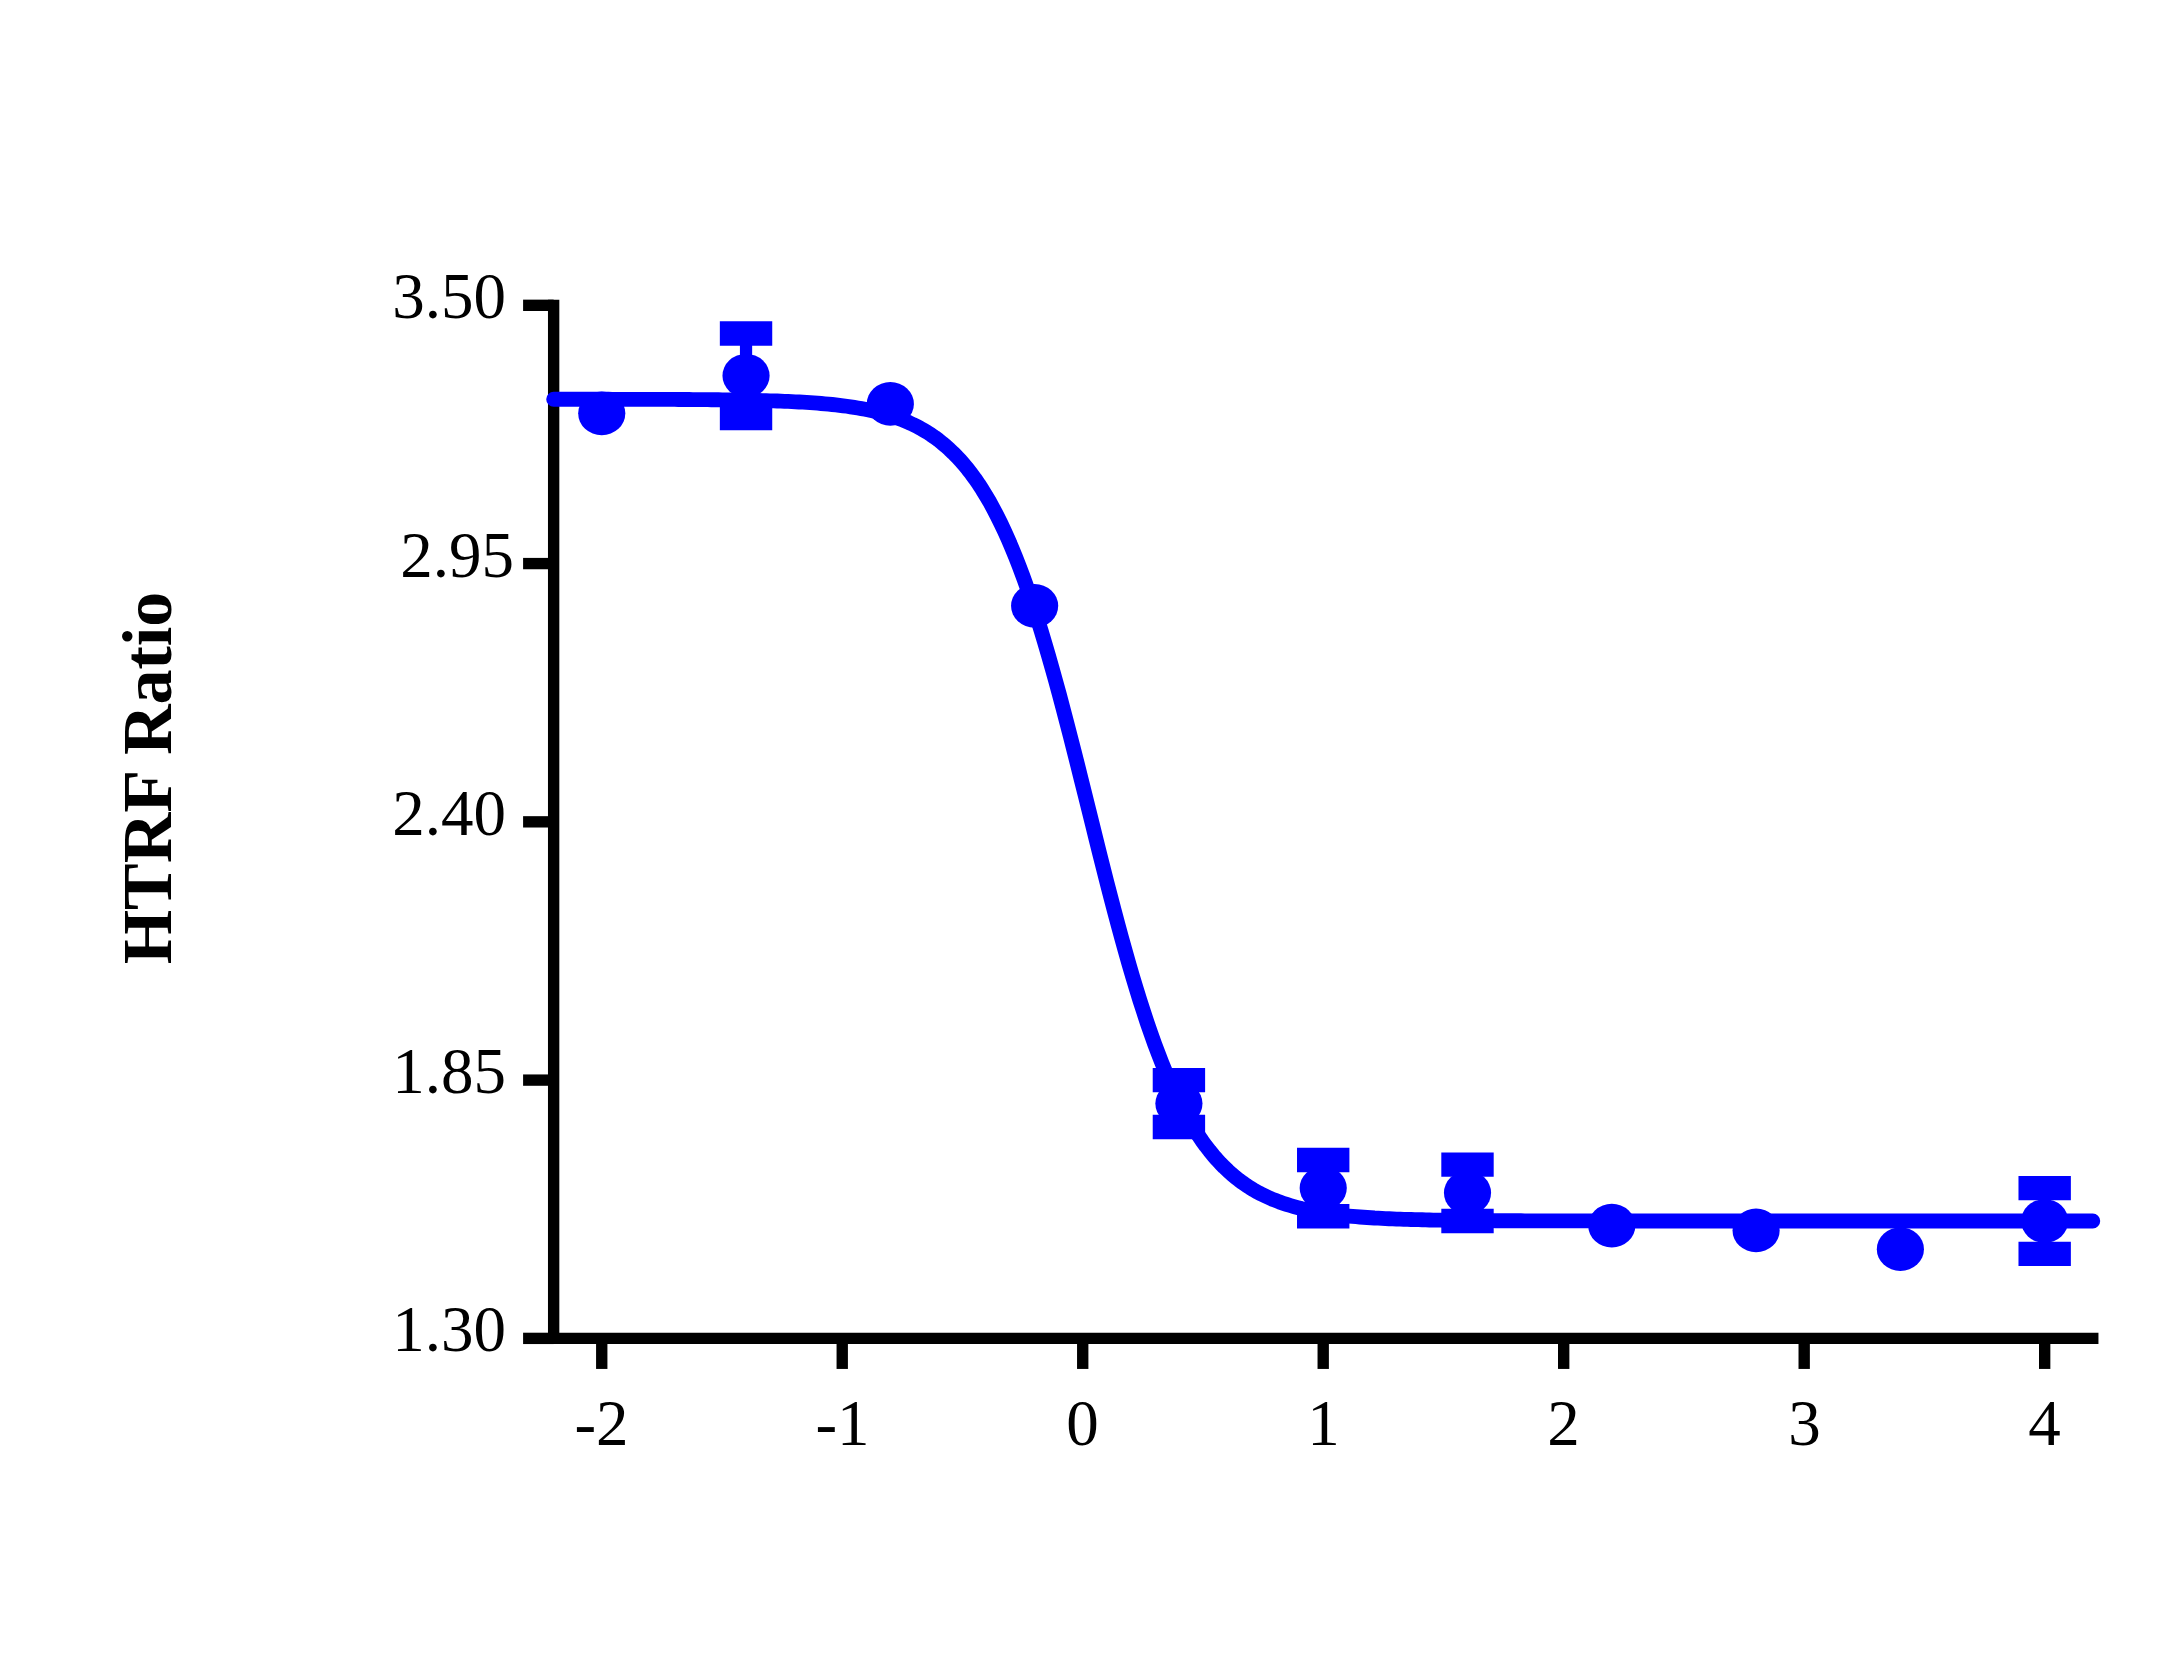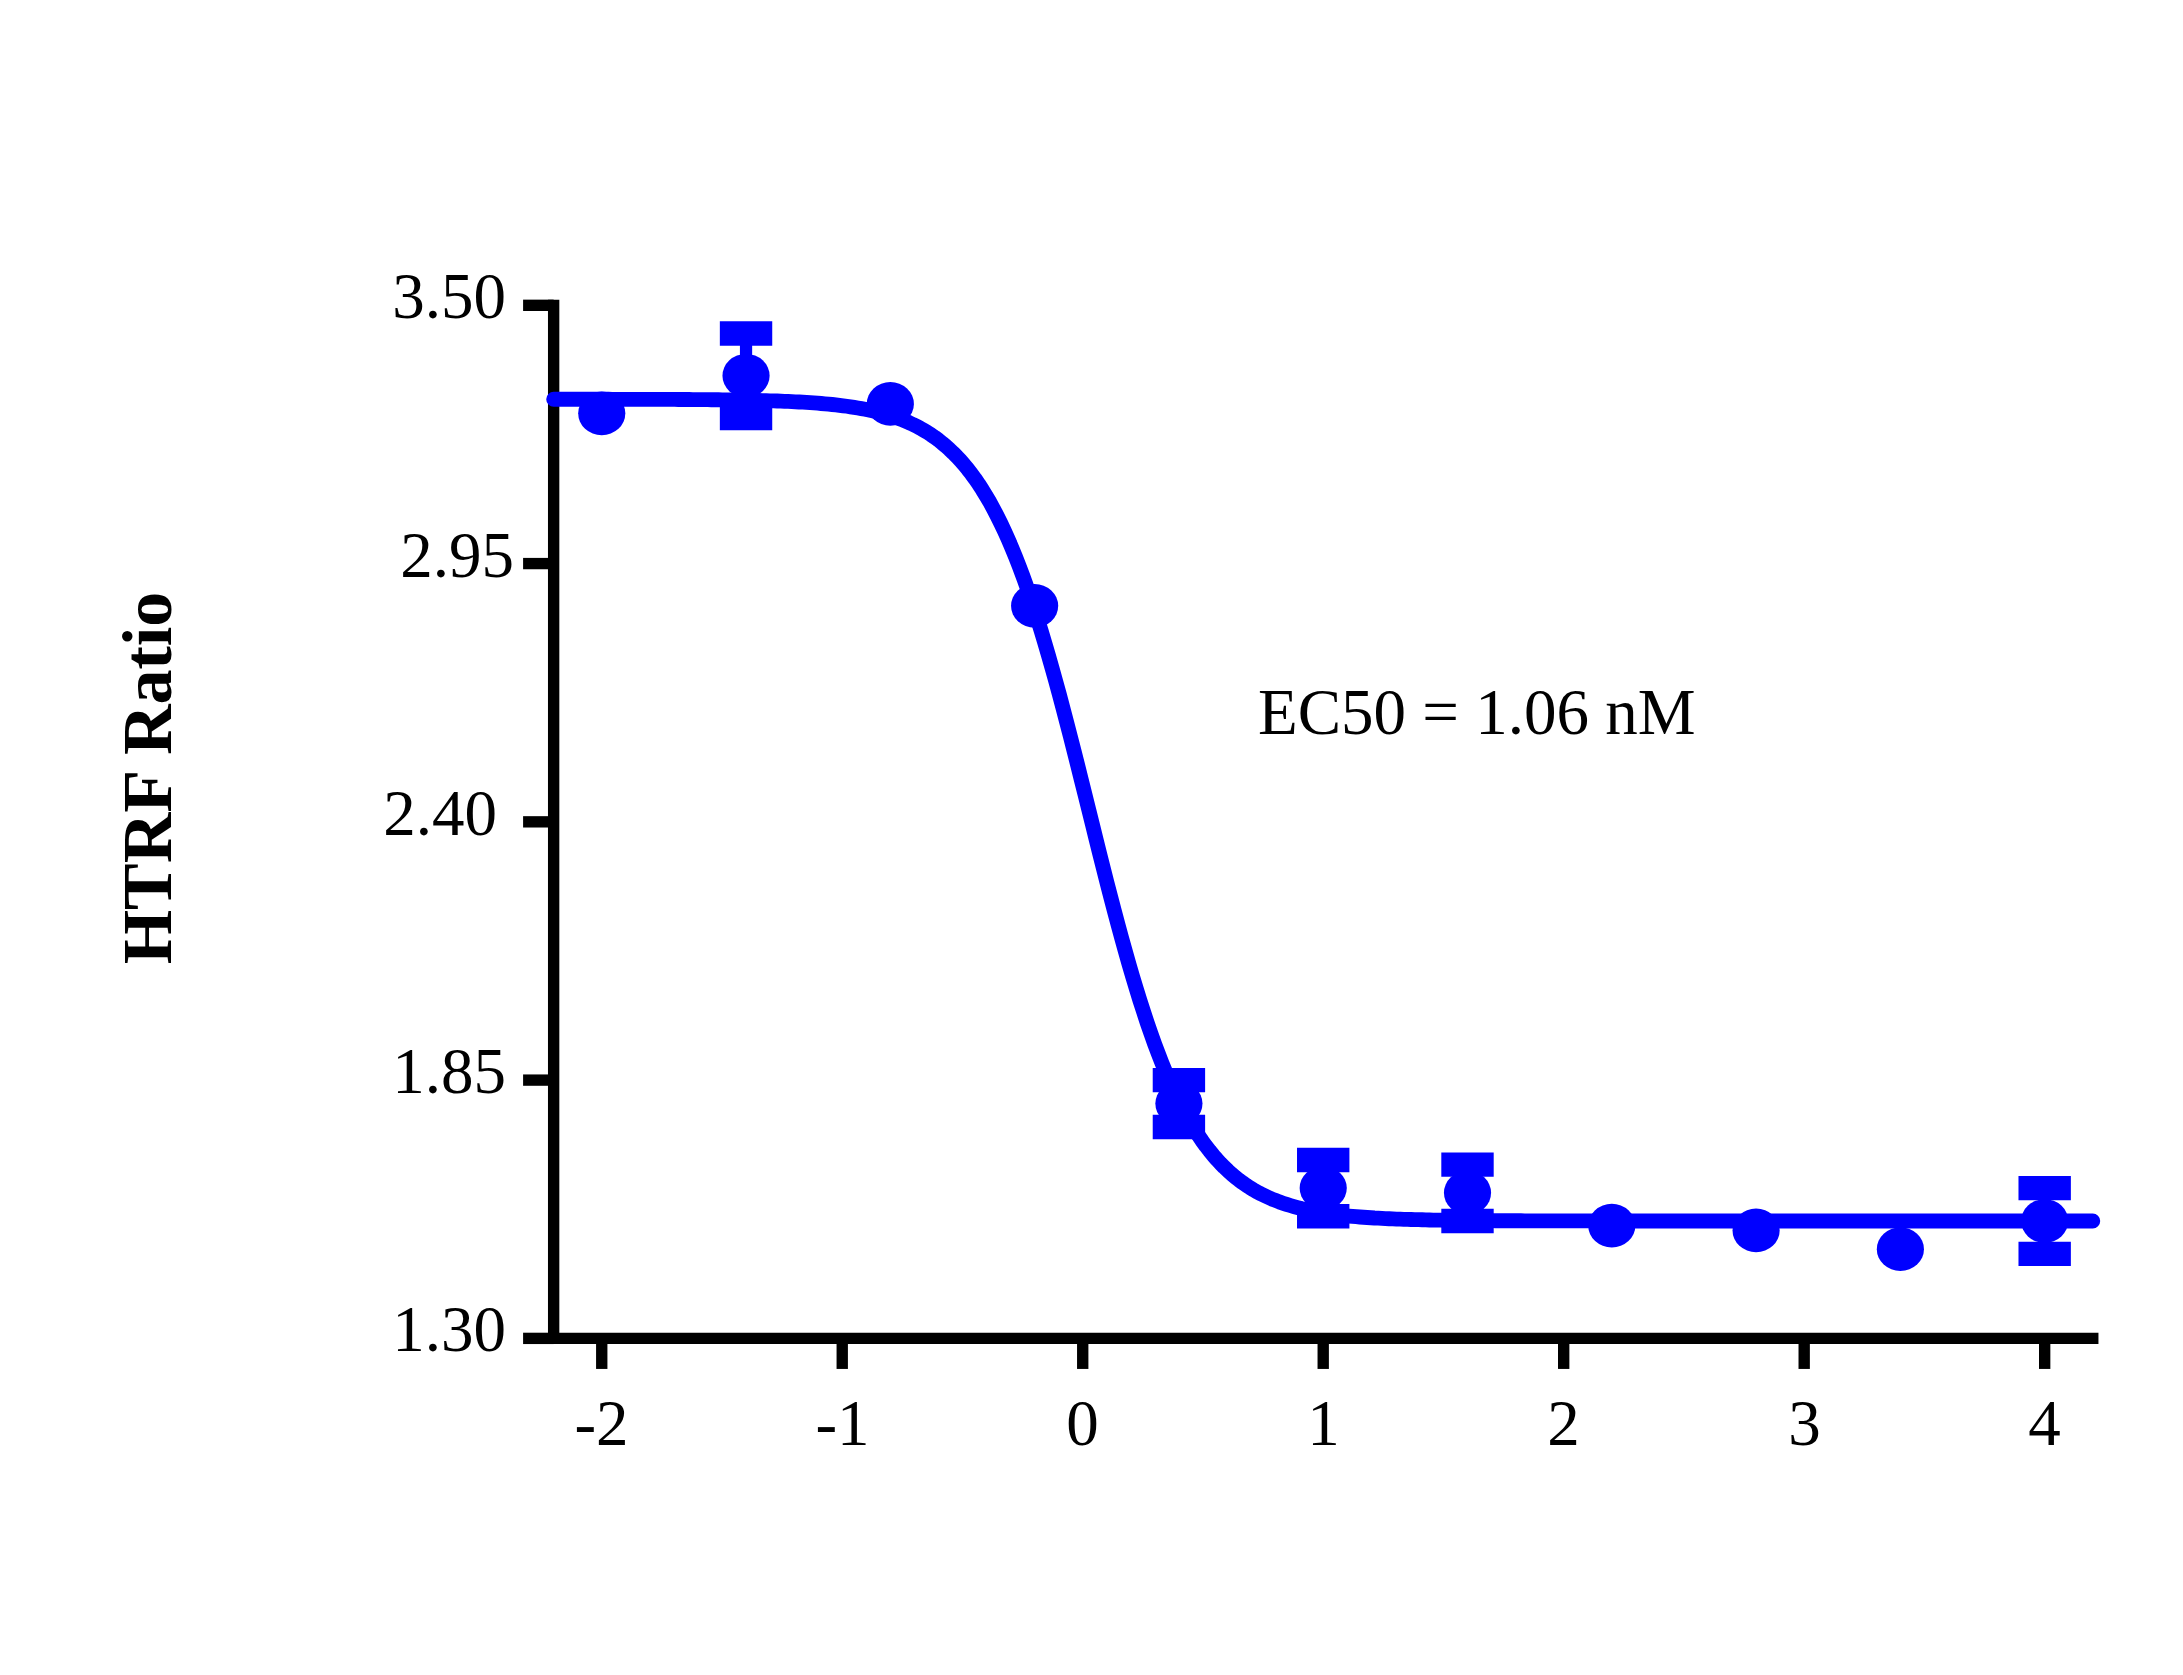--- a/index.html
+++ b/index.html
@@ -140,30 +140,29 @@
         <ellipse cx="4352.375" cy="2860.663636363636" rx="54" ry="50" fill="#0000FF"></ellipse>
         <ellipse cx="4682.84375" cy="2796.1363636363635" rx="54" ry="50" fill="#0000FF"></ellipse>
       </g>
   </svg>
 
   <div id="y-axis-title">HTRF Ratio</div>
 
   <div id="ytick-labels">
       <div class="ytick-label" style="left: 261px; top: 1292px;">1.30</div>
       <div class="ytick-label" style="left: 261px; top: 1034px;">1.85</div>
-      <div class="ytick-label" style="left: 252px; top: 776px;">2.40</div>
+      <div class="ytick-label" style="left: 261px; top: 776px;">2.40</div>
       <div class="ytick-label" style="left: 269px; top: 518px;">2.95</div>
       <div class="ytick-label" style="left: 261px; top: 259px;">3.50</div>
     </div>
   <div id="xtick-labels">
       <div class="xtick-label" style="left: 536px; top: 1386px;">-2</div>
       <div class="xtick-label" style="left: 777px; top: 1386px;">-1</div>
       <div class="xtick-label" style="left: 1017px; top: 1386px;">0</div>
       <div class="xtick-label" style="left: 1258px; top: 1386px;">1</div>
       <div class="xtick-label" style="left: 1498px; top: 1386px;">2</div>
       <div class="xtick-label" style="left: 1739px; top: 1386px;">3</div>
       <div class="xtick-label" style="left: 1979px; top: 1386px;">4</div>
     </div>
 
-  <div id="ec50-annotation">EC50 = 1.06 nM</div>
 
 </div>
 
 
 </body></html>

